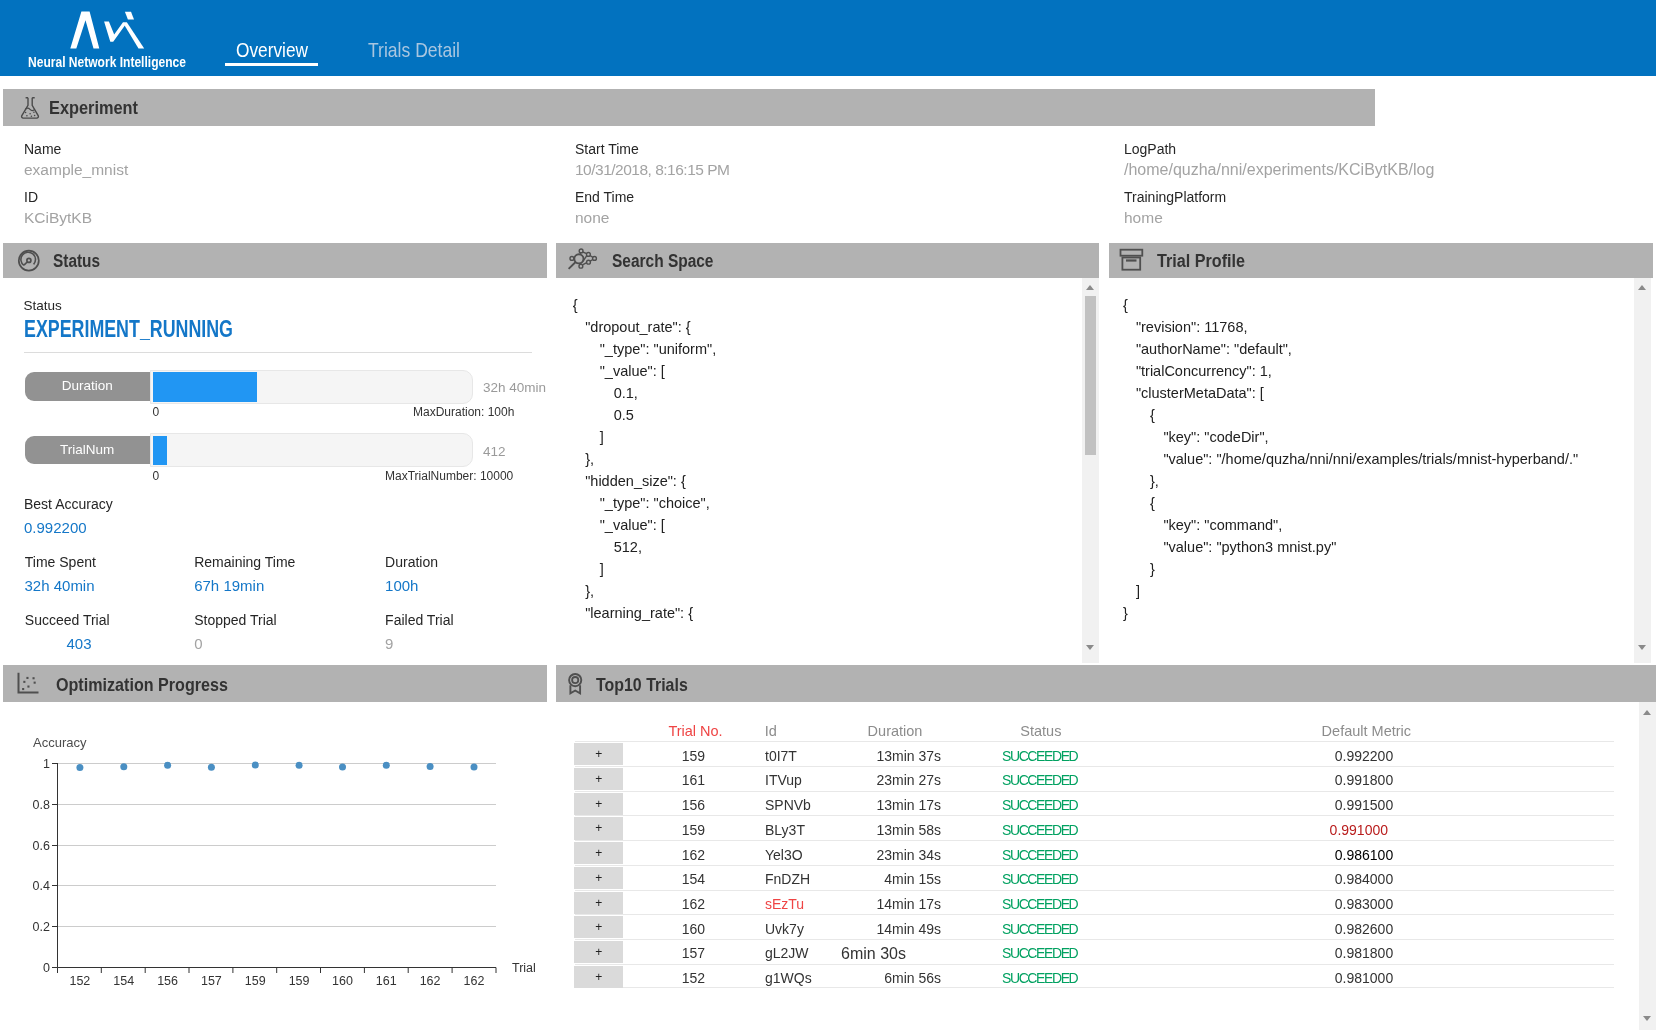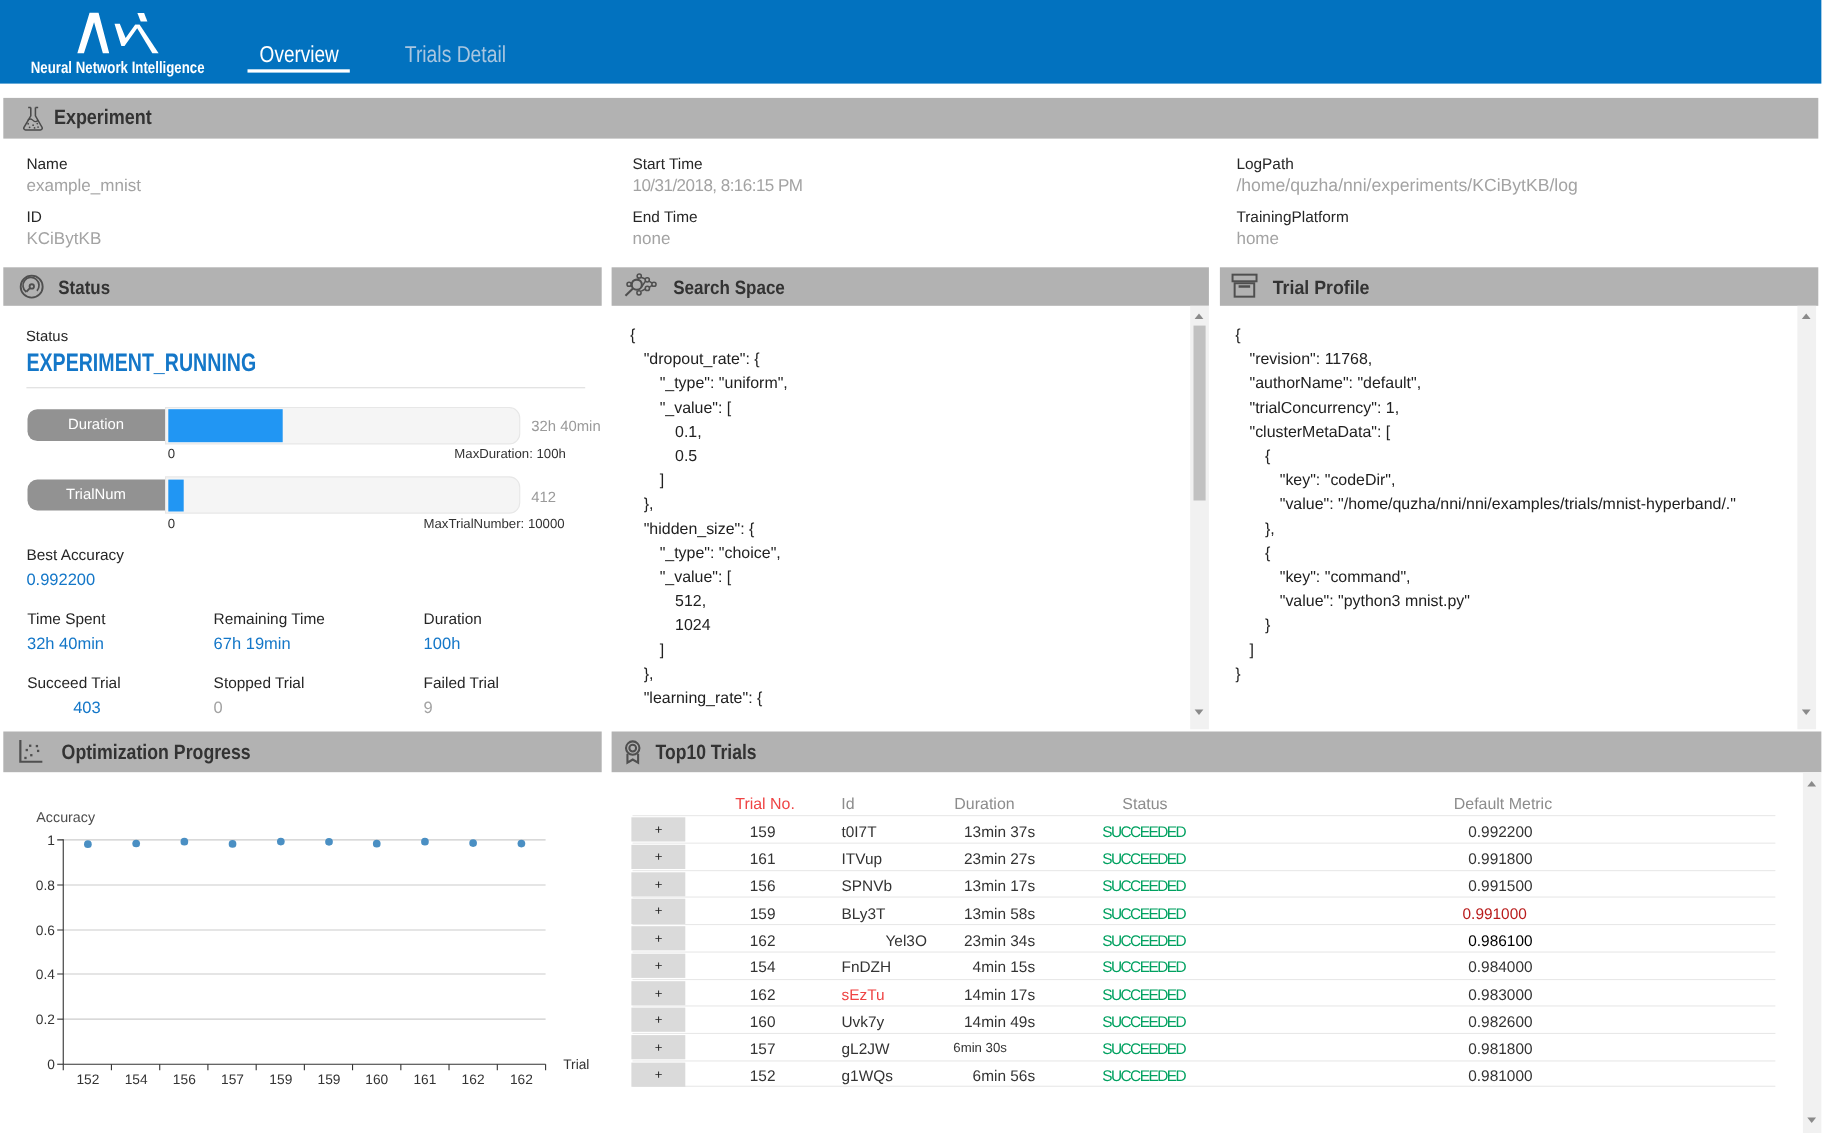--- a/index.html
+++ b/index.html
@@ -32,21 +32,21 @@
       <path d="M62.8 17.5 L67 17.5 L84.2 43.5 L78.5 43.5 Z"></path>
       <path d="M64.9 6.8 L71 6.8 L74 14.5 L67.9 14.5 Z"></path>
     </g>
   </svg>
   <div class="abs" style="left:28px;top:53px;width:220px;font-size:15px;font-weight:700;color:#fff;transform:scaleX(0.803);transform-origin:0 0;">Neural Network Intelligence</div>
   <div class="abs" style="left:236px;top:38px;font-size:21px;color:#fff;transform:scaleX(0.823);transform-origin:0 0;">Overview</div>
   <div class="abs" style="left:225px;top:63px;width:93px;height:3px;background:#fff;"></div>
   <div class="abs" style="left:368px;top:38px;font-size:21px;color:#a9c6e0;transform:scaleX(0.836);transform-origin:0 0;">Trials Detail</div>
 </div>
 
-<div class="bar" style="left:3px;top:89px;width:1650px;height:37px;">
+<div class="bar" style="left:3px;top:89px;width:1372px;height:37px;">
   <svg class="abs" style="left:16.5px;top:6.5px;" width="20" height="24" viewBox="0 0 20 24">
     <g stroke="#4a4a4a" stroke-width="1.4" fill="none">
       <path d="M8 1.8 v7.5 L1.7 19.9 a1.6 1.6 0 0 0 1.5 2.2 h13.6 a1.6 1.6 0 0 0 1.5 -2.2 L12.2 9.3 V1.8"></path>
       <path d="M5.6 1.8 h2.4 M12.2 1.8 h2.5"></path>
       <path d="M5.3 13.4 q2.4 -2.4 4.7 0 t4.7 0" stroke-width="1.2"></path>
     </g>
     <g fill="#4a4a4a">
       <circle cx="5.6" cy="16.5" r="0.8"></circle>
           <circle cx="10.1" cy="17.8" r="0.8"></circle>
           <circle cx="13.9" cy="16.3" r="0.8"></circle>
@@ -154,21 +154,20 @@
   <div style="padding-left:27px;">"_type": "uniform",</div>
   <div style="padding-left:27px;">"_value": [</div>
   <div style="padding-left:41px;">0.1,</div>
   <div style="padding-left:41px;">0.5</div>
   <div style="padding-left:27px;">]</div>
   <div style="padding-left:12.5px;">},</div>
   <div style="padding-left:12.5px;">"hidden_size": {</div>
   <div style="padding-left:27px;">"_type": "choice",</div>
   <div style="padding-left:27px;">"_value": [</div>
   <div style="padding-left:41px;">512,</div>
-  <div style="padding-left:41px;">1024</div>
   <div style="padding-left:27px;">]</div>
   <div style="padding-left:12.5px;">},</div>
   <div style="padding-left:12.5px;">"learning_rate": {</div>
 </div>
 
 <div class="sbtrack" style="left:1082px;top:278px;height:385px;"></div>
 <div class="arr-up" style="left:1086px;top:285px;"></div>
 <div class="arr-dn" style="left:1086px;top:645px;"></div>
 <div class="sbthumb" style="left:1085px;top:296px;height:159px;"></div>
 
@@ -315,21 +314,21 @@
 <div class="abs" style="left:575px;top:815.4px;width:1039px;height:24.72px;border-top:1px solid #e8e8e8;"></div>
 <div class="abs" style="left:574.2px;top:817.4px;width:49.3px;height:22.3px;background:#dadada;text-align:center;font-size:12px;color:#222;line-height:22.3px;">+</div>
 <div class="abs" style="left:655px;top:821.8px;width:50px;text-align:right;font-size:14px;color:#333;">159</div>
 <div class="abs" style="left:765px;top:821.8px;font-size:14px;color:#333;">BLy3T</div>
 <div class="abs" style="left:841px;top:821.8px;width:100px;text-align:right;font-size:14px;color:#333;">13min 58s</div>
 <div class="abs" style="left:1002px;top:821.8px;font-size:14px;letter-spacing:-1.4px;color:#00a160;">SUCCEEDED</div>
 <div class="abs" style="left:1188px;top:821.8px;width:200px;text-align:right;font-size:14px;color:#b91c1c;">0.991000</div>
 <div class="abs" style="left:575px;top:840.1px;width:1039px;height:24.72px;border-top:1px solid #e8e8e8;"></div>
 <div class="abs" style="left:574.2px;top:842.1px;width:49.3px;height:22.3px;background:#dadada;text-align:center;font-size:12px;color:#222;line-height:22.3px;">+</div>
 <div class="abs" style="left:655px;top:846.5px;width:50px;text-align:right;font-size:14px;color:#333;">162</div>
-<div class="abs" style="left:765px;top:846.5px;font-size:14px;color:#333;margin-left:40px;">Yel3O</div>
+<div class="abs" style="left:765px;top:846.5px;font-size:14px;color:#333;">Yel3O</div>
 <div class="abs" style="left:841px;top:846.5px;width:100px;text-align:right;font-size:14px;color:#333;">23min 34s</div>
 <div class="abs" style="left:1002px;top:846.5px;font-size:14px;letter-spacing:-1.4px;color:#00a160;">SUCCEEDED</div>
 <div class="abs" style="left:1264px;top:846.5px;width:200px;text-align:center;font-size:14px;color:#000000;">0.986100</div>
 <div class="abs" style="left:575px;top:864.8px;width:1039px;height:24.72px;border-top:1px solid #e8e8e8;"></div>
 <div class="abs" style="left:574.2px;top:866.8px;width:49.3px;height:22.3px;background:#dadada;text-align:center;font-size:12px;color:#222;line-height:22.3px;">+</div>
 <div class="abs" style="left:655px;top:871.2px;width:50px;text-align:right;font-size:14px;color:#333;">154</div>
 <div class="abs" style="left:765px;top:871.2px;font-size:14px;color:#333;">FnDZH</div>
 <div class="abs" style="left:841px;top:871.2px;width:100px;text-align:right;font-size:14px;color:#333;">4min 15s</div>
 <div class="abs" style="left:1002px;top:871.2px;font-size:14px;letter-spacing:-1.4px;color:#00a160;">SUCCEEDED</div>
 <div class="abs" style="left:1264px;top:871.2px;width:200px;text-align:center;font-size:14px;color:#333;">0.984000</div>
@@ -344,21 +343,21 @@
 <div class="abs" style="left:574.2px;top:916.2px;width:49.3px;height:22.3px;background:#dadada;text-align:center;font-size:12px;color:#222;line-height:22.3px;">+</div>
 <div class="abs" style="left:655px;top:920.6px;width:50px;text-align:right;font-size:14px;color:#333;">160</div>
 <div class="abs" style="left:765px;top:920.6px;font-size:14px;color:#333;">Uvk7y</div>
 <div class="abs" style="left:841px;top:920.6px;width:100px;text-align:right;font-size:14px;color:#333;">14min 49s</div>
 <div class="abs" style="left:1002px;top:920.6px;font-size:14px;letter-spacing:-1.4px;color:#00a160;">SUCCEEDED</div>
 <div class="abs" style="left:1264px;top:920.6px;width:200px;text-align:center;font-size:14px;color:#333;">0.982600</div>
 <div class="abs" style="left:575px;top:939.0px;width:1039px;height:24.72px;border-top:1px solid #e8e8e8;"></div>
 <div class="abs" style="left:574.2px;top:941.0px;width:49.3px;height:22.3px;background:#dadada;text-align:center;font-size:12px;color:#222;line-height:22.3px;">+</div>
 <div class="abs" style="left:655px;top:945.4px;width:50px;text-align:right;font-size:14px;color:#333;">157</div>
 <div class="abs" style="left:765px;top:945.4px;font-size:14px;color:#333;">gL2JW</div>
-<div class="abs" style="left:841px;top:945.4px;width:100px;text-align:center;font-size:12px;color:#333;">6min 30s</div>
+<div class="abs" style="left:841px;top:945.4px;width:100px;text-align:left;font-size:16px;color:#333;">6min 30s</div>
 <div class="abs" style="left:1002px;top:945.4px;font-size:14px;letter-spacing:-1.4px;color:#00a160;">SUCCEEDED</div>
 <div class="abs" style="left:1264px;top:945.4px;width:200px;text-align:center;font-size:14px;color:#333;">0.981800</div>
 <div class="abs" style="left:575px;top:963.7px;width:1039px;height:24.72px;border-top:1px solid #e8e8e8;border-bottom:1px solid #e8e8e8;"></div>
 <div class="abs" style="left:574.2px;top:965.7px;width:49.3px;height:22.3px;background:#dadada;text-align:center;font-size:12px;color:#222;line-height:22.3px;">+</div>
 <div class="abs" style="left:655px;top:970.1px;width:50px;text-align:right;font-size:14px;color:#333;">152</div>
 <div class="abs" style="left:765px;top:970.1px;font-size:14px;color:#333;">g1WQs</div>
 <div class="abs" style="left:841px;top:970.1px;width:100px;text-align:right;font-size:14px;color:#333;">6min 56s</div>
 <div class="abs" style="left:1002px;top:970.1px;font-size:14px;letter-spacing:-1.4px;color:#00a160;">SUCCEEDED</div>
 <div class="abs" style="left:1264px;top:970.1px;width:200px;text-align:center;font-size:14px;color:#333;">0.981000</div>
 

